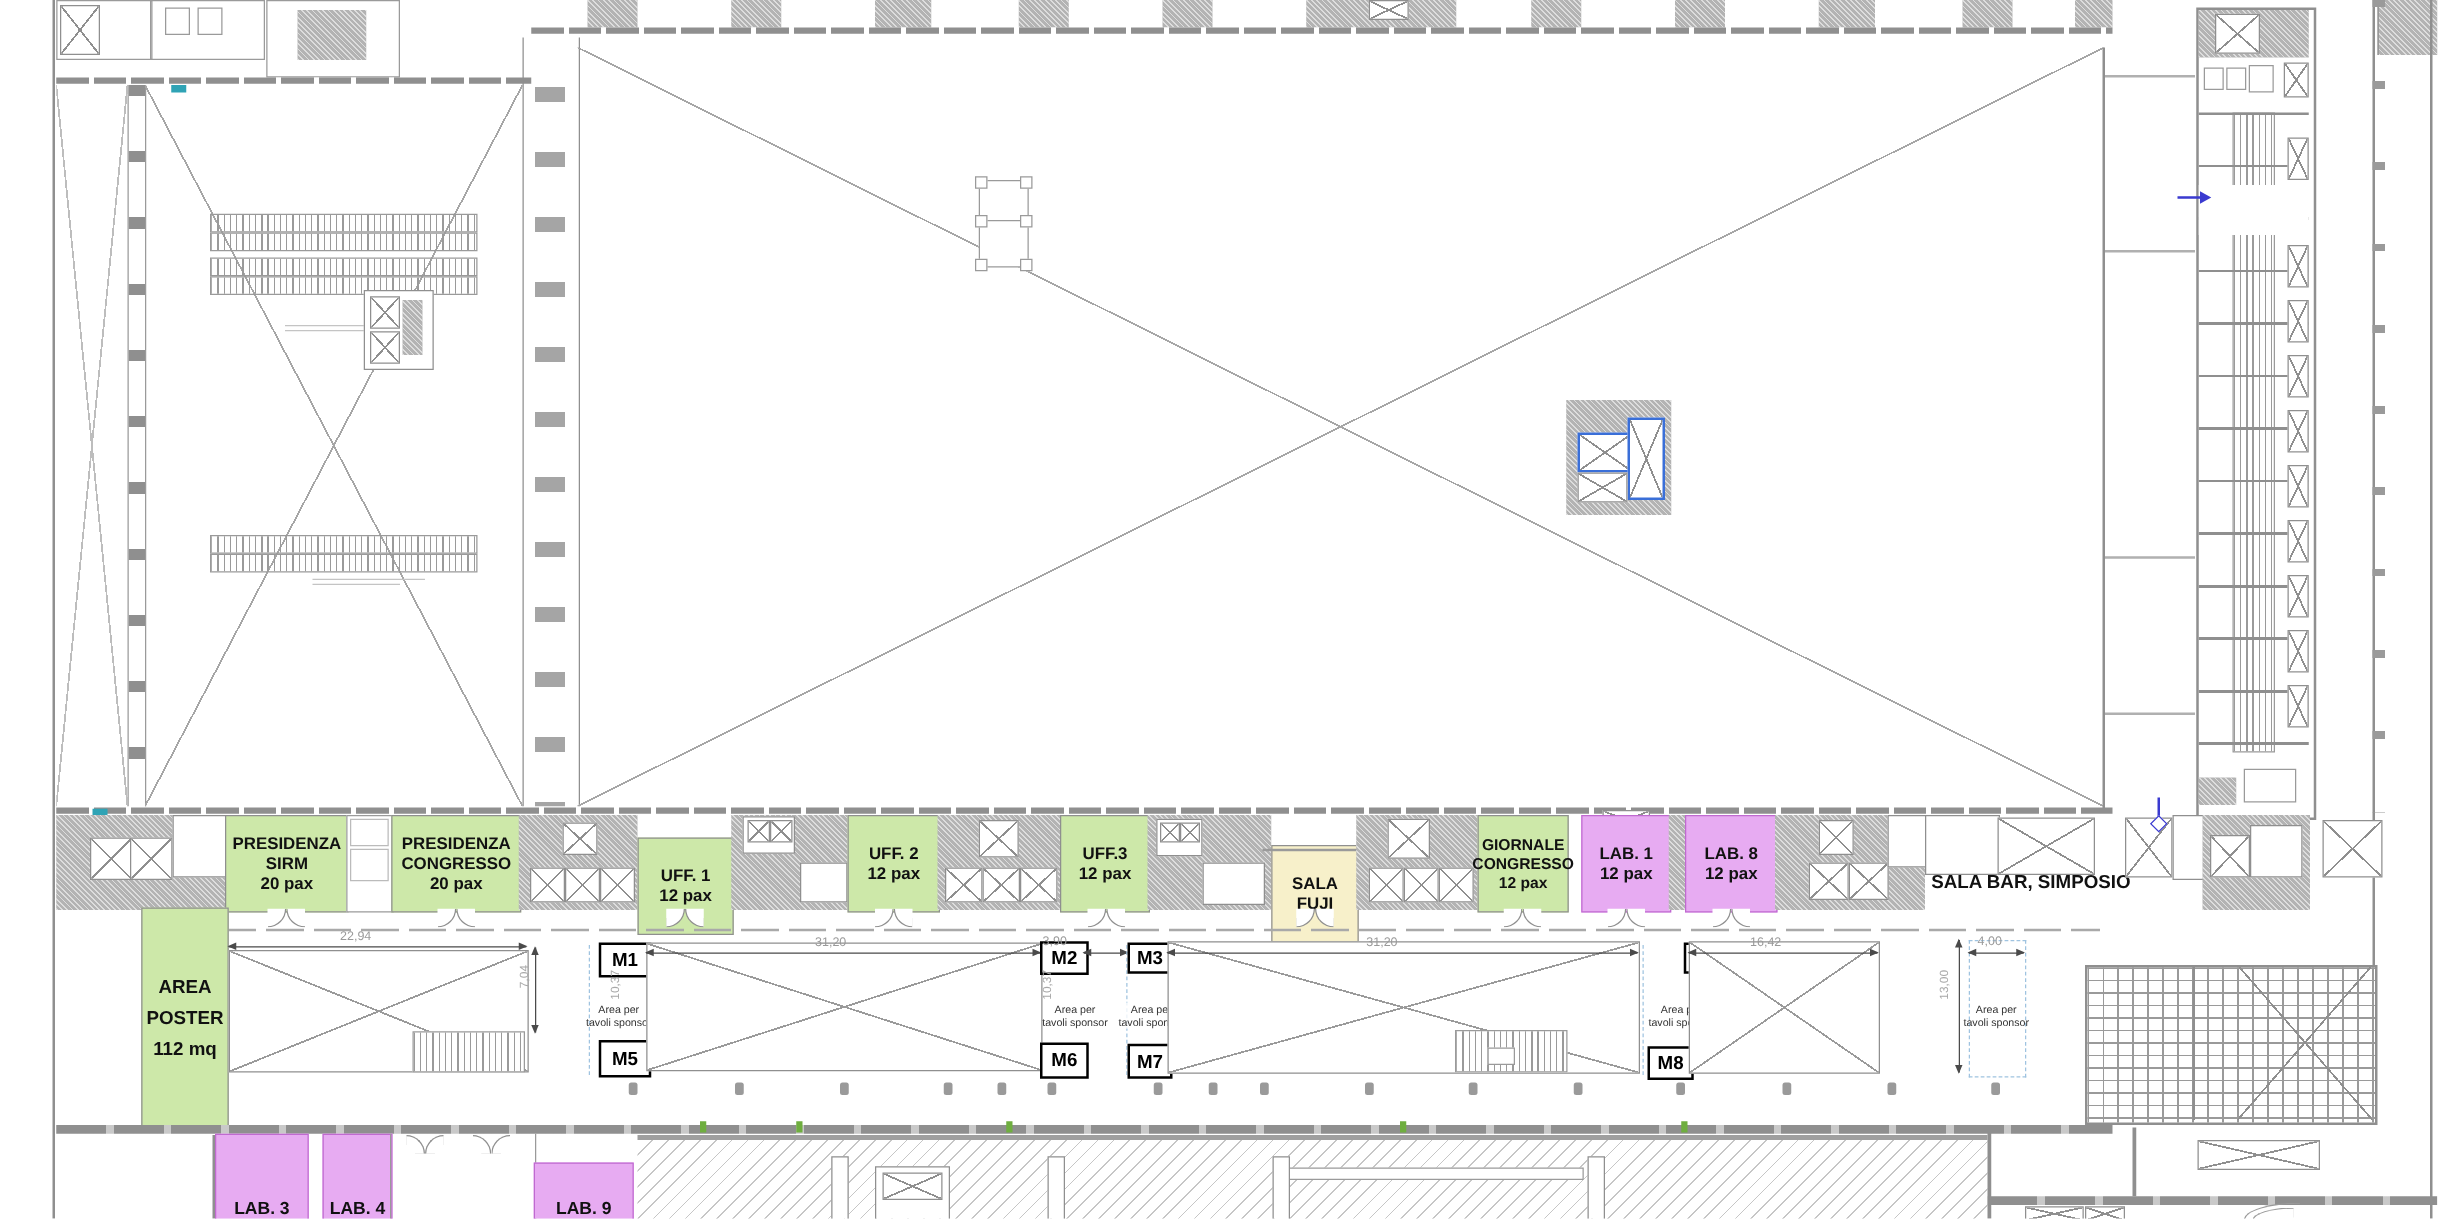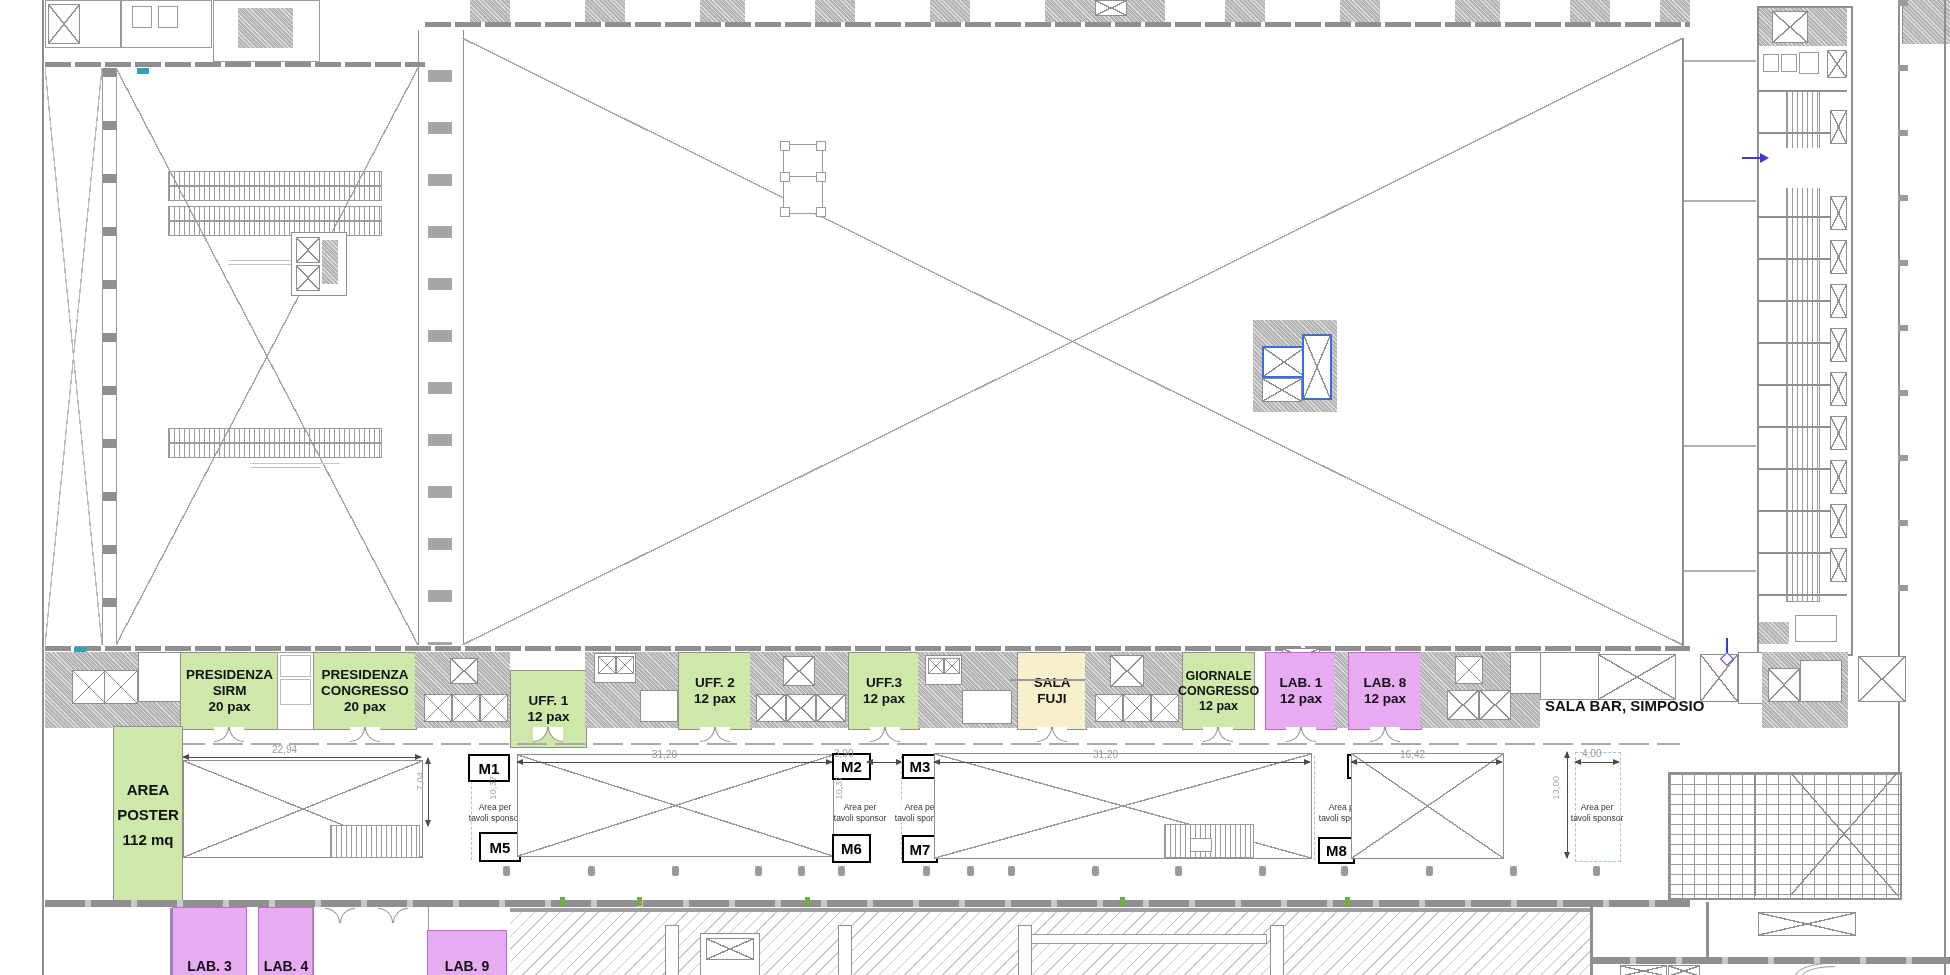--- a/index.html
+++ b/index.html
@@ -221,21 +221,21 @@
   <div class="room green" style="left:848px;top:652px;width:70px;height:76px">
     <span class="rl">UFF.3</span>
     <span class="rl"></span>
     <span class="rl">12 pax</span>
   </div>
   <div class="hatch" style="left:918px;top:652px;width:99px;height:76px"></div>
   <div class="abs" style="left:925px;top:655px;width:35px;height:28px;border:1px solid #8f8f8f;background:#fff"></div>
   <div class="xbox x" style="left:928px;top:658px;width:14px;height:14px"></div>
   <div class="xbox x" style="left:944px;top:658px;width:14px;height:14px"></div>
   <div class="abs" style="left:962px;top:690px;width:48px;height:32px;border:1px solid #8f8f8f;background:#fff"></div>
-  <div class="room yellow" style="left:1017px;top:652px;width:68px;height:76px">
+  <div class="room yellow" style="left:1017px;top:676px;width:68px;height:76px">
     <span class="rl">SALA</span>
     <span class="rl">FUJI</span>
     <span class="rl"></span>
   </div>
   <div class="abs" style="left:1010px;top:679px;width:80px;height:2px;background:#9a9a9a"></div>
   <div class="hatch" style="left:1085px;top:652px;width:97px;height:76px"></div>
   <div class="xbox x" style="left:1110px;top:655px;width:32px;height:30px"></div>
   <div class="xbox x" style="left:1095px;top:694px;width:26px;height:26px"></div>
   <div class="xbox x" style="left:1123px;top:694px;width:26px;height:26px"></div>
   <div class="xbox x" style="left:1151px;top:694px;width:26px;height:26px"></div>
@@ -324,21 +324,21 @@
   </div>
 
   <div class="crossrect x" style="left:183px;top:760px;width:238px;height:96px"></div>
   <div class="stripes-v" style="left:330px;top:825px;width:88px;height:31px"></div>
   <div class="dimline" style="left:183px;top:757px;width:238px"></div>
   <div class="dim" style="left:272px;top:744px">22,94</div>
   <div class="dimline v" style="left:428px;top:758px;height:68px"></div>
   <div class="vtext" style="left:414px;top:772px">7,04</div>
 
   <div class="dashedv" style="left:471px;top:756px;height:104px"></div>
-  <div class="mbox" style="left:468px;top:754px;width:38px;height:24px">
+  <div class="mbox" style="left:479px;top:754px;width:38px;height:24px">
       <span>M1</span>
     </div>
   <div class="mbox" style="left:479px;top:832px;width:38px;height:26px">
       <span>M5</span>
     </div>
   <div class="vtext" style="left:487px;top:776px">10,37</div>
   <div class="sponsor" style="left:462px;top:802px;width:66px">
     <span>Area per</span><br>
     <span>tavoli sponsor</span>
   </div>

